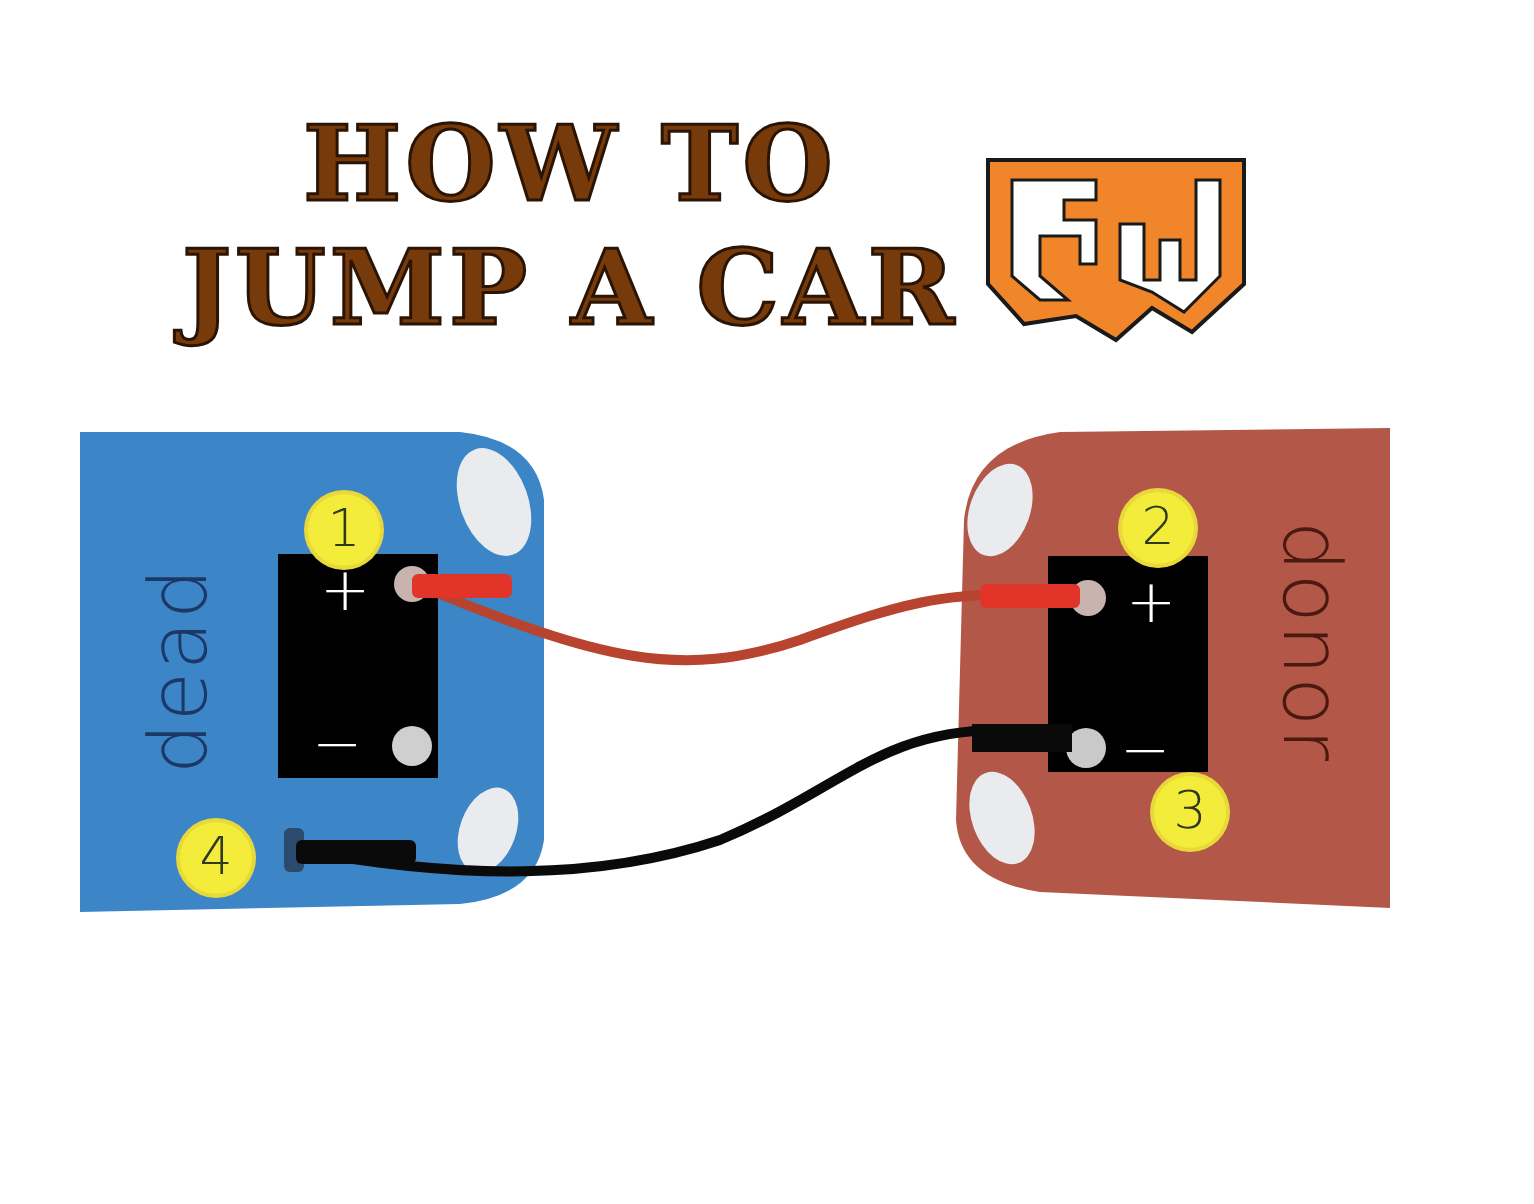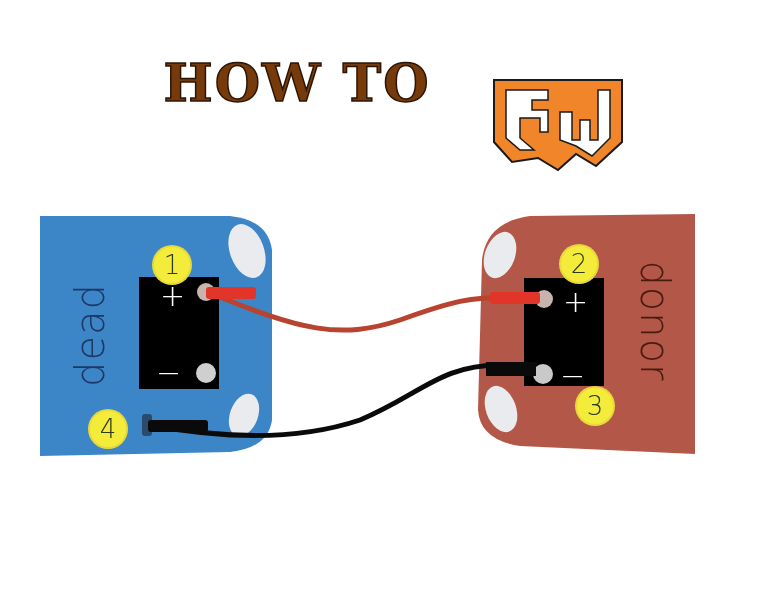--- a/index.html
+++ b/index.html
@@ -1,18 +1,18 @@
 <!DOCTYPE html>
 <html><head>
   <meta charset="utf-8">
   <style>
     html, body { margin: 0; padding: 0; background: #ffffff; }
     body { width: 767px; height: 602px; position: relative; overflow: hidden; font-family: "DejaVu Sans", sans-serif; }
     .title {
-      position: absolute; left: 92px; top: 52px; width: 410px;
+      position: absolute; left: 80px; top: 52px; width: 410px;
       font-family: "DejaVu Serif", serif; font-weight: 900;
       color: #773a0b; text-align: center;
       -webkit-text-stroke: 1.5px #2a1404;
       letter-spacing: 2px; line-height: 62px;
       font-size: 52px;
     }
     .title .line { display: block; white-space: nowrap; }
     svg.scene { position: absolute; left: 0; top: 0; }
     .car-label {
       position: absolute; font-family: "DejaVu Sans", sans-serif;
@@ -29,20 +29,21 @@
     .term-sign {
       position: absolute; color: #ffffff; font-family: "DejaVu Sans", sans-serif;
       font-size: 30px; font-weight: 300; line-height: 30px;
     }
   </style>
 </head>
 <body>
 
 <div class="title">
   <span class="line">HOW TO</span>
+  <span class="line">JUMP A CAR</span>
 </div>
 
 <svg class="scene" width="767" height="602" viewBox="0 0 767 602">
 
   <g>
     <path d="M494,80 L622,80 L622,142 L596,166 L576,154 L558,170 L538,158 L512,162 L494,142 Z" fill="#f0852a" stroke="#1a1a1a" stroke-width="2"></path>
     <path d="M506,90 L548,90 L548,100 L532,100 L532,110 L548,110 L548,132 L540,132 L540,118 L520,118 L520,138 L534,150 L520,150 L506,138 Z" fill="#ffffff" stroke="#1a1a1a" stroke-width="1.5"></path>
     <path d="M560,112 L572,112 L572,140 L580,140 L580,120 L590,120 L590,140 L598,140 L598,90 L610,90 L610,138 L592,156 L576,146 L560,140 Z" fill="#ffffff" stroke="#1a1a1a" stroke-width="1.5"></path>
   </g>
 

